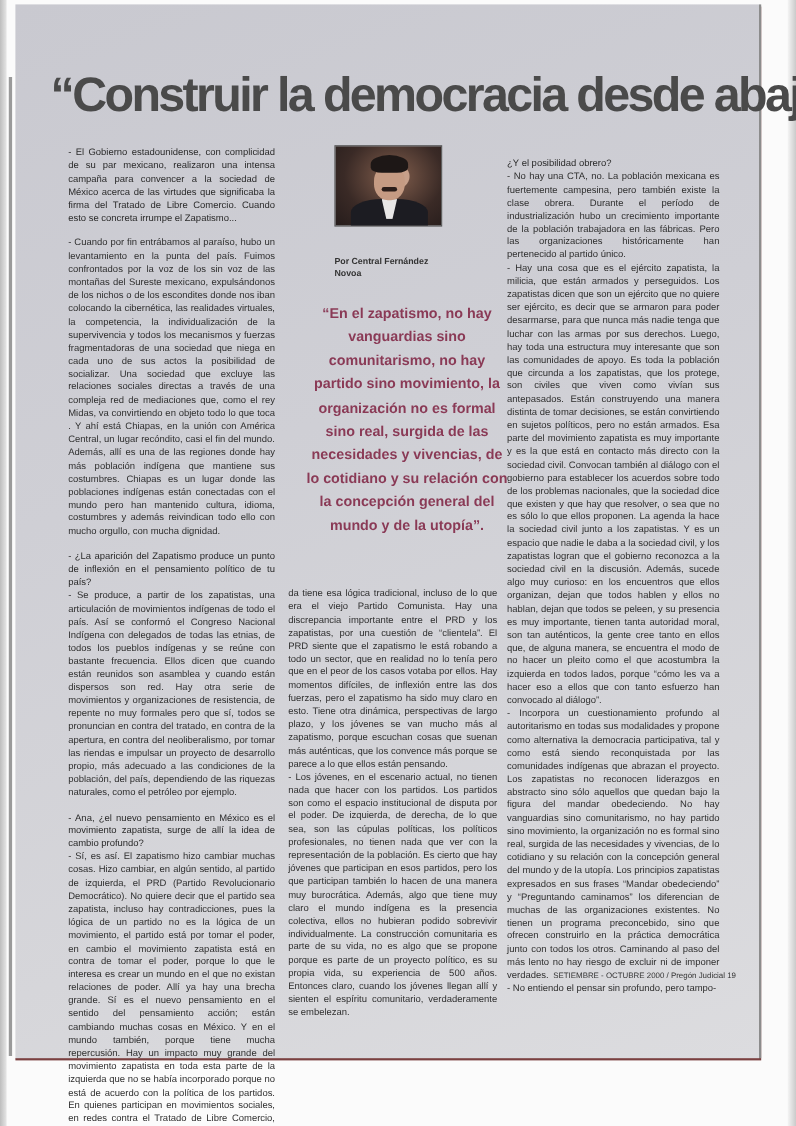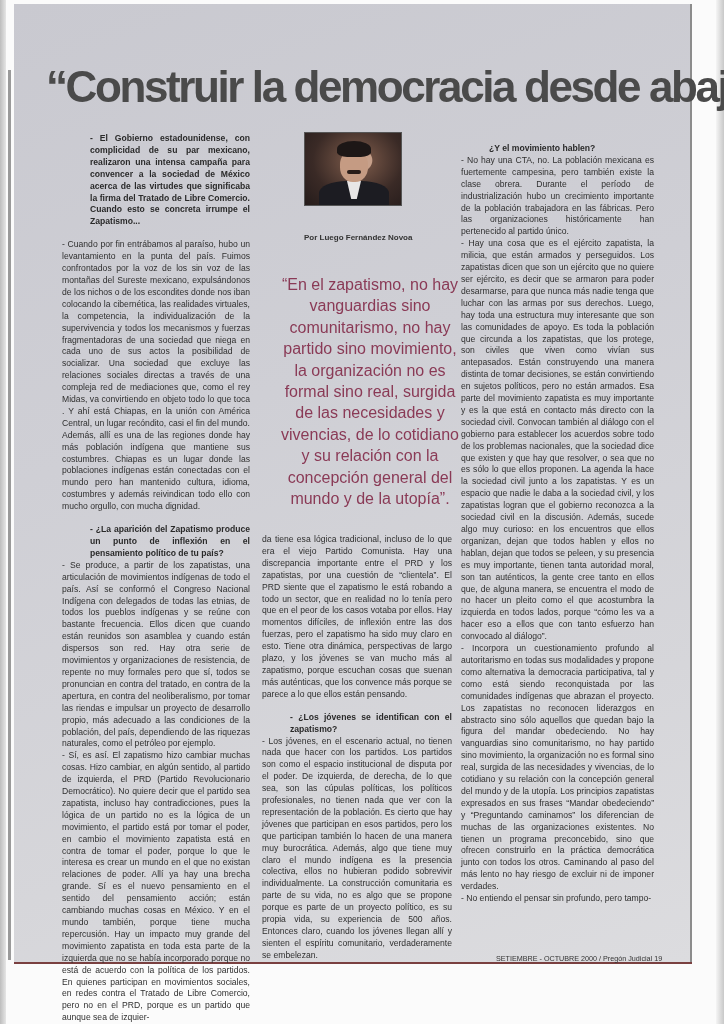--- a/index.html
+++ b/index.html
@@ -30,21 +30,21 @@
   .title {
     position: absolute; left: 32px; top: 28px; width: 620px;
     font-weight: bold; font-size: 44px; letter-spacing: -2.4px;
     color: #4a4a4a; white-space: nowrap; line-height: 52px;
   }
   .col {
     position: absolute; font-size: 8.6px; line-height: 11.9px;
     text-align: justify; color: #2f2f2f;
   }
   .col p { margin: 0; }
-  .col .q { font-weight: bold; color: #2a2a2a; margin-left: 28px; }
+  .col .q { font-weight: normal; color: #2a2a2a; }
   .col .gap { margin-top: 11px; }
   .col1 { left: 48px; top: 129px; width: 188px; }
   .col2 { left: 248px; top: 530px; width: 190px; }
   .col3 { left: 447px; top: 139px; width: 193px; }
   .photo {
     position: absolute; left: 290px; top: 128px; width: 96px; height: 72px;
     background: radial-gradient(ellipse at 55% 38%, #c7a08a 0 14px, #6a4d40 15px, #3a2a26 60%, #251c1b 100%);
     border: 1px solid #555;
     overflow: hidden;
   }
@@ -52,65 +52,65 @@
   .photo .face { position: absolute; left: 35px; top: 17px; width: 28px; height: 32px; background:#c59b83; border-radius: 45%; }
   .photo .mustache { position: absolute; left: 42px; top: 37px; width: 14px; height: 4px; background:#2a1d19; border-radius: 3px; }
   .photo .body { position: absolute; left: 14px; top: 48px; width: 70px; height: 30px; background:#1c1c22; border-radius: 40% 40% 0 0; }
   .photo .collar { position: absolute; left: 42px; top: 48px; width: 14px; height: 18px; background:#e8e6e6; clip-path: polygon(0 0,100% 0,70% 100%,30% 100%); }
   .byline {
     position: absolute; left: 290px; top: 228px; width: 110px;
     font-size: 8px; font-weight: bold; line-height: 11px; color: #333;
   }
   .pullquote {
     position: absolute; left: 262px; top: 270px; width: 188px;
-    text-align: center; font-weight: normal; font-size: 16px; line-height: 21.4px;
+    text-align: center; font-weight: bold; font-size: 13px; line-height: 21.4px;
     color: #8a3a56;
   }
   .footer {
-    position: absolute; left: 482px; top: 950px; width: 180px;
-    font-size: 7.2px; color: #333; text-align: left; white-space: nowrap;
+    position: absolute; left: 482px; top: 878px; width: 180px;
+    font-size: 7.2px; color: #333; text-align: center; white-space: nowrap;
   }
 </style>
 </head>
 <body>
 
 <div class="scan-edge-left"></div>
 <div class="scan-edge-left2"></div>
 <div class="scan-edge-right"></div>
 
 <div class="page">
   <h1 class="title">“Construir la democracia desde abajo”</h1>
 
   <div class="col col1">
     <p class="q">- El Gobierno estadounidense, con complicidad de su par mexicano, realizaron una intensa campaña para convencer a la sociedad de México acerca de las virtudes que significaba la firma del Tratado de Libre Comercio. Cuando esto se concreta irrumpe el Zapatismo...</p>
     <p class="gap">- Cuando por fin entrábamos al paraíso, hubo un levantamiento en la punta del país. Fuimos confrontados por la voz de los sin voz de las montañas del Sureste mexicano, expulsándonos de los nichos o de los escondites donde nos iban colocando la cibernética, las realidades virtuales, la competencia, la individualización de la supervivencia y todos los mecanismos y fuerzas fragmentadoras de una sociedad que niega en cada uno de sus actos la posibilidad de socializar. Una sociedad que excluye las relaciones sociales directas a través de una compleja red de mediaciones que, como el rey Midas, va convirtiendo en objeto todo lo que toca . Y ahí está Chiapas, en la unión con América Central, un lugar recóndito, casi el fin del mundo. Además, allí es una de las regiones donde hay más población indígena que mantiene sus costumbres. Chiapas es un lugar donde las poblaciones indígenas están conectadas con el mundo pero han mantenido cultura, idioma, costumbres y además reivindican todo ello con mucho orgullo, con mucha dignidad.</p>
     <p class="q gap">- ¿La aparición del Zapatismo produce un punto de inflexión en el pensamiento político de tu país?</p>
     <p>- Se produce, a partir de los zapatistas, una articulación de movimientos indígenas de todo el país. Así se conformó el Congreso Nacional Indígena con delegados de todas las etnias, de todos los pueblos indígenas y se reúne con bastante frecuencia. Ellos dicen que cuando están reunidos son asamblea y cuando están dispersos son red. Hay otra serie de movimientos y organizaciones de resistencia, de repente no muy formales pero que sí, todos se pronuncian en contra del tratado, en contra de la apertura, en contra del neoliberalismo, por tomar las riendas e impulsar un proyecto de desarrollo propio, más adecuado a las condiciones de la población, del país, dependiendo de las riquezas naturales, como el petróleo por ejemplo.</p>
+    <p class="q gap">- Ana, ¿el nuevo pensamiento en México es el movimiento zapatista, surge de allí la idea de cambio profundo?</p>
     <p>- Sí, es así. El zapatismo hizo cambiar muchas cosas. Hizo cambiar, en algún sentido, al partido de izquierda, el PRD (Partido Revolucionario Democrático). No quiere decir que el partido sea zapatista, incluso hay contradicciones, pues la lógica de un partido no es la lógica de un movimiento, el partido está por tomar el poder, en cambio el movimiento zapatista está en contra de tomar el poder, porque lo que le interesa es crear un mundo en el que no existan relaciones de poder. Allí ya hay una brecha grande. Sí es el nuevo pensamiento en el sentido del pensamiento acción; están cambiando muchas cosas en México. Y en el mundo también, porque tiene mucha repercusión. Hay un impacto muy grande del movimiento zapatista en toda esta parte de la izquierda que no se había incorporado porque no está de acuerdo con la política de los partidos. En quienes participan en movimientos sociales, en redes contra el Tratado de Libre Comercio, pero no en el PRD, porque es un partido que aunque sea de izquier-</p>
   </div>
 
   <div class="photo" title="Retrato de Sergio Fernández Novoa">
     <div class="body"></div>
     <div class="collar"></div>
     <div class="face"></div>
     <div class="hair"></div>
     <div class="mustache"></div>
   </div>
-  <div class="byline">Por Luego Fernández Novoa</div>
+  <div class="byline">Por Central Fernández Novoa</div>
 
   <div class="pullquote">“En el zapatismo, no hay vanguardias sino comunitarismo, no hay partido sino movimiento, la organización no es formal sino real, surgida de las necesidades y vivencias, de lo cotidiano y su relación con la concepción general del mundo y de la utopía”.</div>
 
   <div class="col col2">
     <p>da tiene esa lógica tradicional, incluso de lo que era el viejo Partido Comunista. Hay una discrepancia importante entre el PRD y los zapatistas, por una cuestión de “clientela”. El PRD siente que el zapatismo le está robando a todo un sector, que en realidad no lo tenía pero que en el peor de los casos votaba por ellos. Hay momentos difíciles, de inflexión entre las dos fuerzas, pero el zapatismo ha sido muy claro en esto. Tiene otra dinámica, perspectivas de largo plazo, y los jóvenes se van mucho más al zapatismo, porque escuchan cosas que suenan más auténticas, que los convence más porque se parece a lo que ellos están pensando.</p>
-    <p class="q gap">- ¿Los jóvenes se identifican con el zapatismo?</p>
     <p>- Los jóvenes, en el escenario actual, no tienen nada que hacer con los partidos. Los partidos son como el espacio institucional de disputa por el poder. De izquierda, de derecha, de lo que sea, son las cúpulas políticas, los políticos profesionales, no tienen nada que ver con la representación de la población. Es cierto que hay jóvenes que participan en esos partidos, pero los que participan también lo hacen de una manera muy burocrática. Además, algo que tiene muy claro el mundo indígena es la presencia colectiva, ellos no hubieran podido sobrevivir individualmente. La construcción comunitaria es parte de su vida, no es algo que se propone porque es parte de un proyecto político, es su propia vida, su experiencia de 500 años. Entonces claro, cuando los jóvenes llegan allí y sienten el espíritu comunitario, verdaderamente se embelezan.</p>
   </div>
 
   <div class="col col3">
-    <p class="q">¿Y el movimiento hablen?</p>
+    <p class="q">¿Y el posibilidad obrero?</p>
     <p>- No hay una CTA, no. La población mexicana es fuertemente campesina, pero también existe la clase obrera. Durante el período de industrialización hubo un crecimiento importante de la población trabajadora en las fábricas. Pero las organizaciones históricamente han pertenecido al partido único.</p>
     <p>- Hay una cosa que es el ejército zapatista, la milicia, que están armados y perseguidos. Los zapatistas dicen que son un ejército que no quiere ser ejército, es decir que se armaron para poder desarmarse, para que nunca más nadie tenga que luchar con las armas por sus derechos. Luego, hay toda una estructura muy interesante que son las comunidades de apoyo. Es toda la población que circunda a los zapatistas, que los protege, son civiles que viven como vivían sus antepasados. Están construyendo una manera distinta de tomar decisiones, se están convirtiendo en sujetos políticos, pero no están armados. Esa parte del movimiento zapatista es muy importante y es la que está en contacto más directo con la sociedad civil. Convocan también al diálogo con el gobierno para establecer los acuerdos sobre todo de los problemas nacionales, que la sociedad dice que existen y que hay que resolver, o sea que no es sólo lo que ellos proponen. La agenda la hace la sociedad civil junto a los zapatistas. Y es un espacio que nadie le daba a la sociedad civil, y los zapatistas logran que el gobierno reconozca a la sociedad civil en la discusión. Además, sucede algo muy curioso: en los encuentros que ellos organizan, dejan que todos hablen y ellos no hablan, dejan que todos se peleen, y su presencia es muy importante, tienen tanta autoridad moral, son tan auténticos, la gente cree tanto en ellos que, de alguna manera, se encuentra el modo de no hacer un pleito como el que acostumbra la izquierda en todos lados, porque “cómo les va a hacer eso a ellos que con tanto esfuerzo han convocado al diálogo”.</p>
     <p>- Incorpora un cuestionamiento profundo al autoritarismo en todas sus modalidades y propone como alternativa la democracia participativa, tal y como está siendo reconquistada por las comunidades indígenas que abrazan el proyecto. Los zapatistas no reconocen liderazgos en abstracto sino sólo aquellos que quedan bajo la figura del mandar obedeciendo. No hay vanguardias sino comunitarismo, no hay partido sino movimiento, la organización no es formal sino real, surgida de las necesidades y vivencias, de lo cotidiano y su relación con la concepción general del mundo y de la utopía. Los principios zapatistas expresados en sus frases “Mandar obedeciendo” y “Preguntando caminamos” los diferencian de muchas de las organizaciones existentes. No tienen un programa preconcebido, sino que ofrecen construirlo en la práctica democrática junto con todos los otros. Caminando al paso del más lento no hay riesgo de excluir ni de imponer verdades.</p>
     <p>- No entiendo el pensar sin profundo, pero tampo-</p>
   </div>
 
   <div class="footer">SETIEMBRE - OCTUBRE 2000 / Pregón Judicial 19</div>
 </div>
 
 </body></html>

